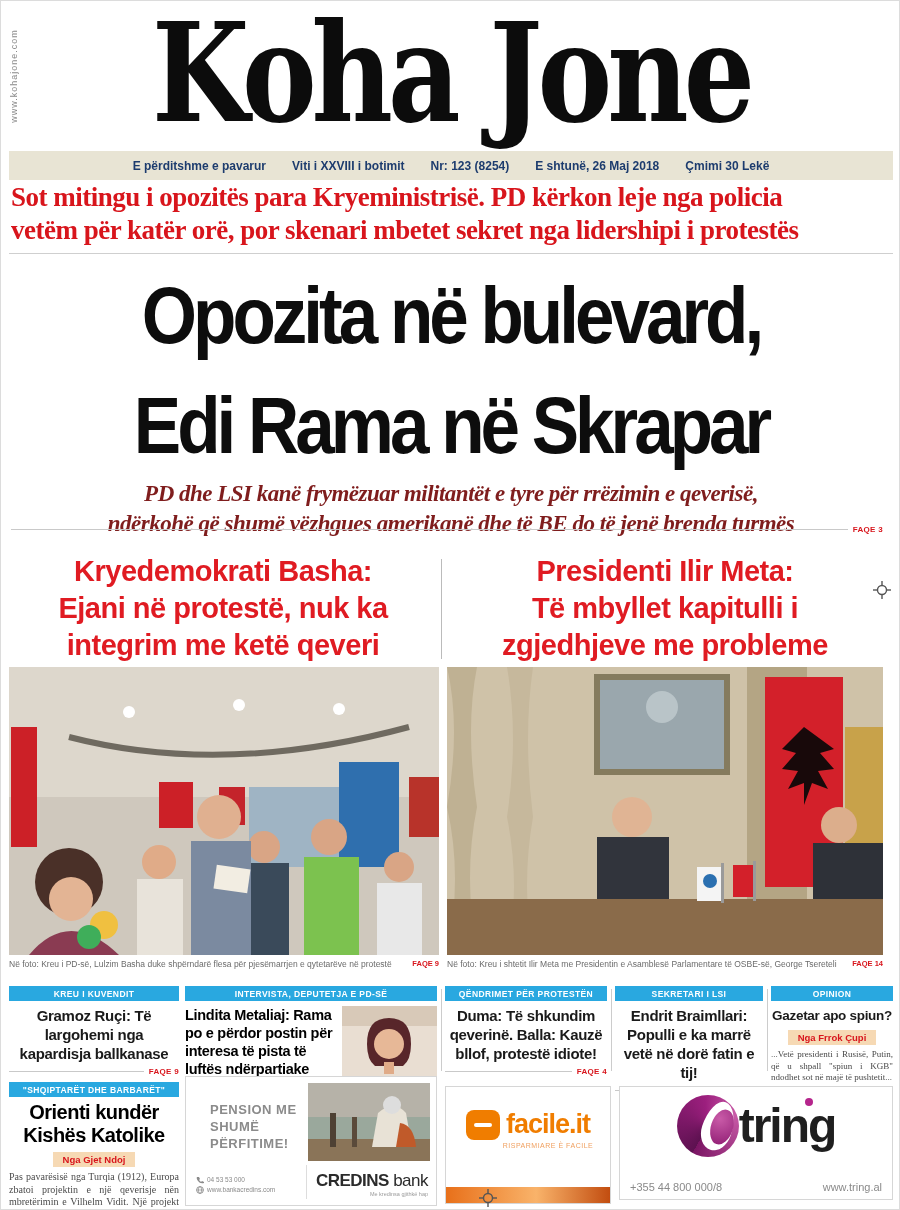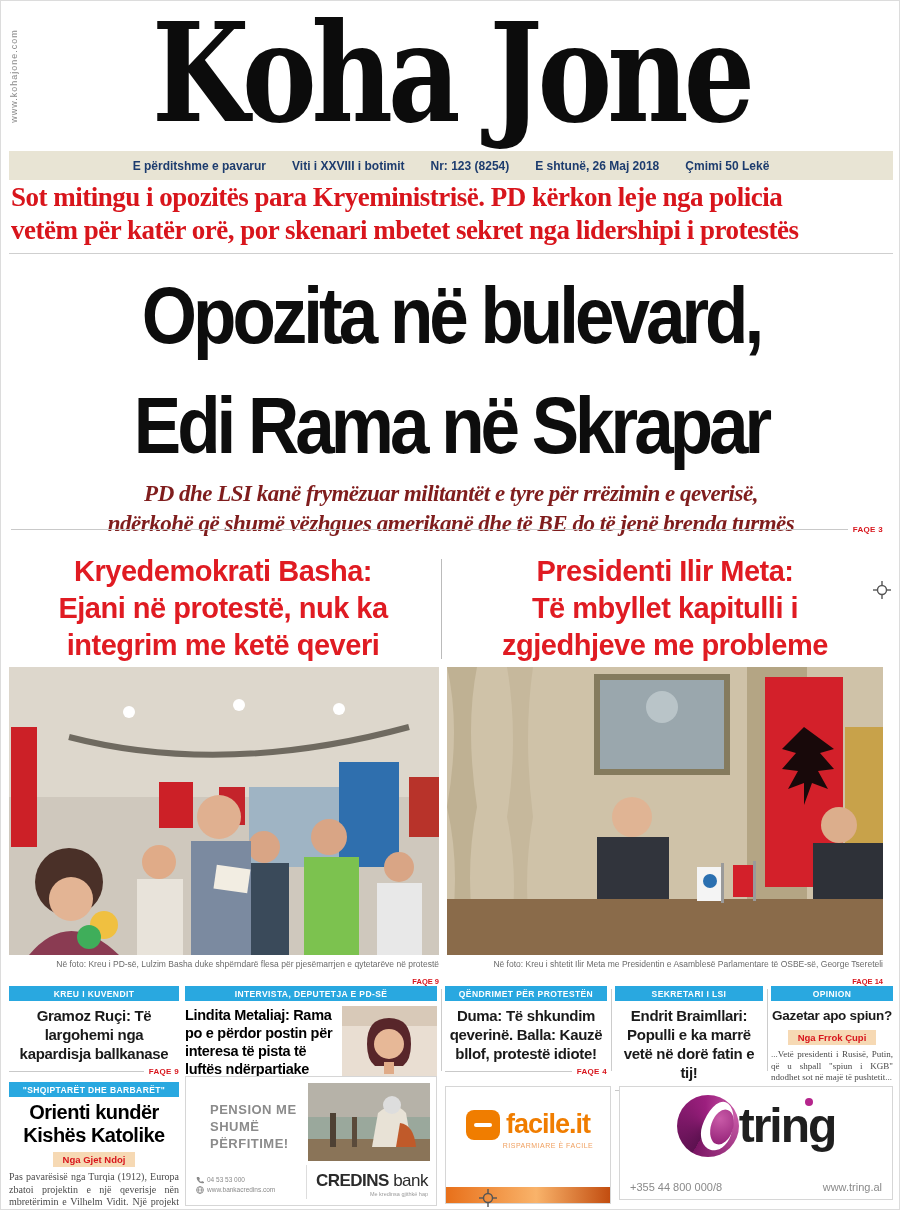--- a/index.html
+++ b/index.html
@@ -46,21 +46,21 @@
   #left-story-headline{left:8px;width:428px;}
   #right-story-headline{left:446px;width:436px;}
   #story-divider{position:absolute;left:440px;top:558px;height:100px;border-left:1px solid #bbb;}
 
   .regmark{position:absolute;color:#555;}
 
   
   .photo{position:absolute;top:666px;height:288px;overflow:hidden;background:#cfc8bd;}
   #left-photo{left:8px;width:430px;}
   #right-photo{left:446px;width:436px;}
-  .caption-row{position:absolute;top:958px;display:flex;align-items:flex-end;gap:8px;flex-direction:column;}
+  .caption-row{position:absolute;top:958px;display:flex;align-items:flex-start;gap:8px;}
   #left-caption-row{left:8px;width:430px;}
   #right-caption-row{left:446px;width:436px;}
   .caption{font-size:8.5px;color:#6b6b6b;flex:1;}
   .caption-faqe{font-size:7.5px;font-weight:bold;color:#d8151c;white-space:nowrap;}
 
   
   .bcol{position:absolute;top:985px;}
   #bcol1{left:8px;width:170px;}
   #bcol2{left:184px;width:252px;}
   #bcol3{left:444px;width:162px;}
@@ -127,21 +127,21 @@
 <div id="page">
 
   <div id="site-vertical">www.kohajone.com</div>
   <div id="masthead-title">Koha Jone</div>
 
   <div id="dateline">
     <span>E përditshme e pavarur</span>
     <span>Viti i XXVIII i botimit</span>
     <span>Nr: 123 (8254)</span>
     <span>E shtunë, 26 Maj 2018</span>
-    <span>Çmimi 50 Lekë</span>
+    <span>Çmimi 30 Lekë</span>
   </div>
 
   <div id="lead-kicker">
     <div>Sot mitingu i opozitës para Kryeministrisë. PD kërkon leje nga policia</div>
     <div>vetëm për katër orë, por skenari mbetet sekret nga lidershipi i protestës</div>
   </div>
 
   <div id="rule-top"></div>
 
   <div id="lead-headline">

